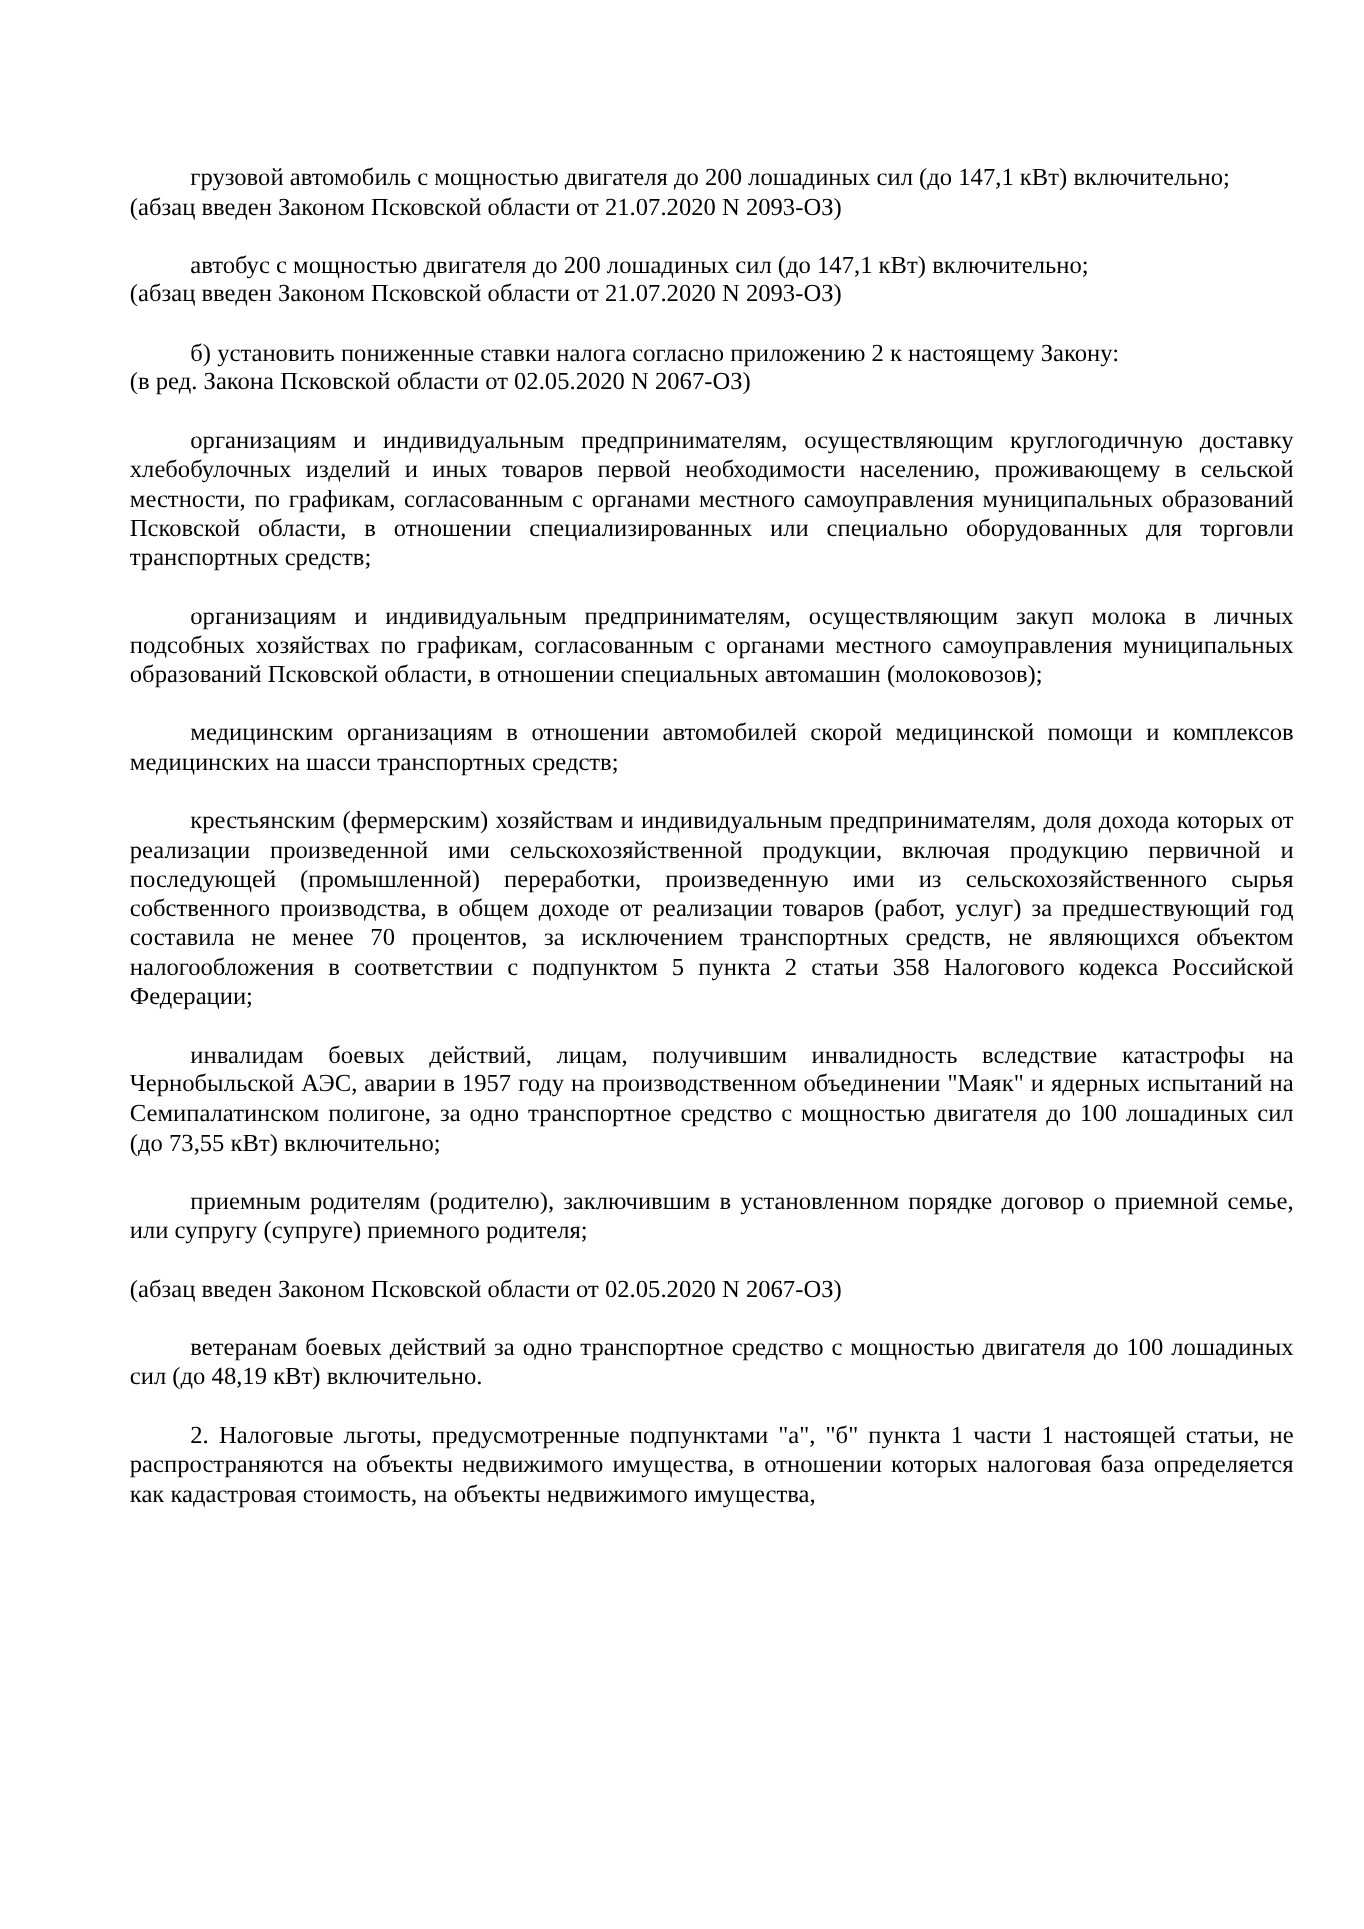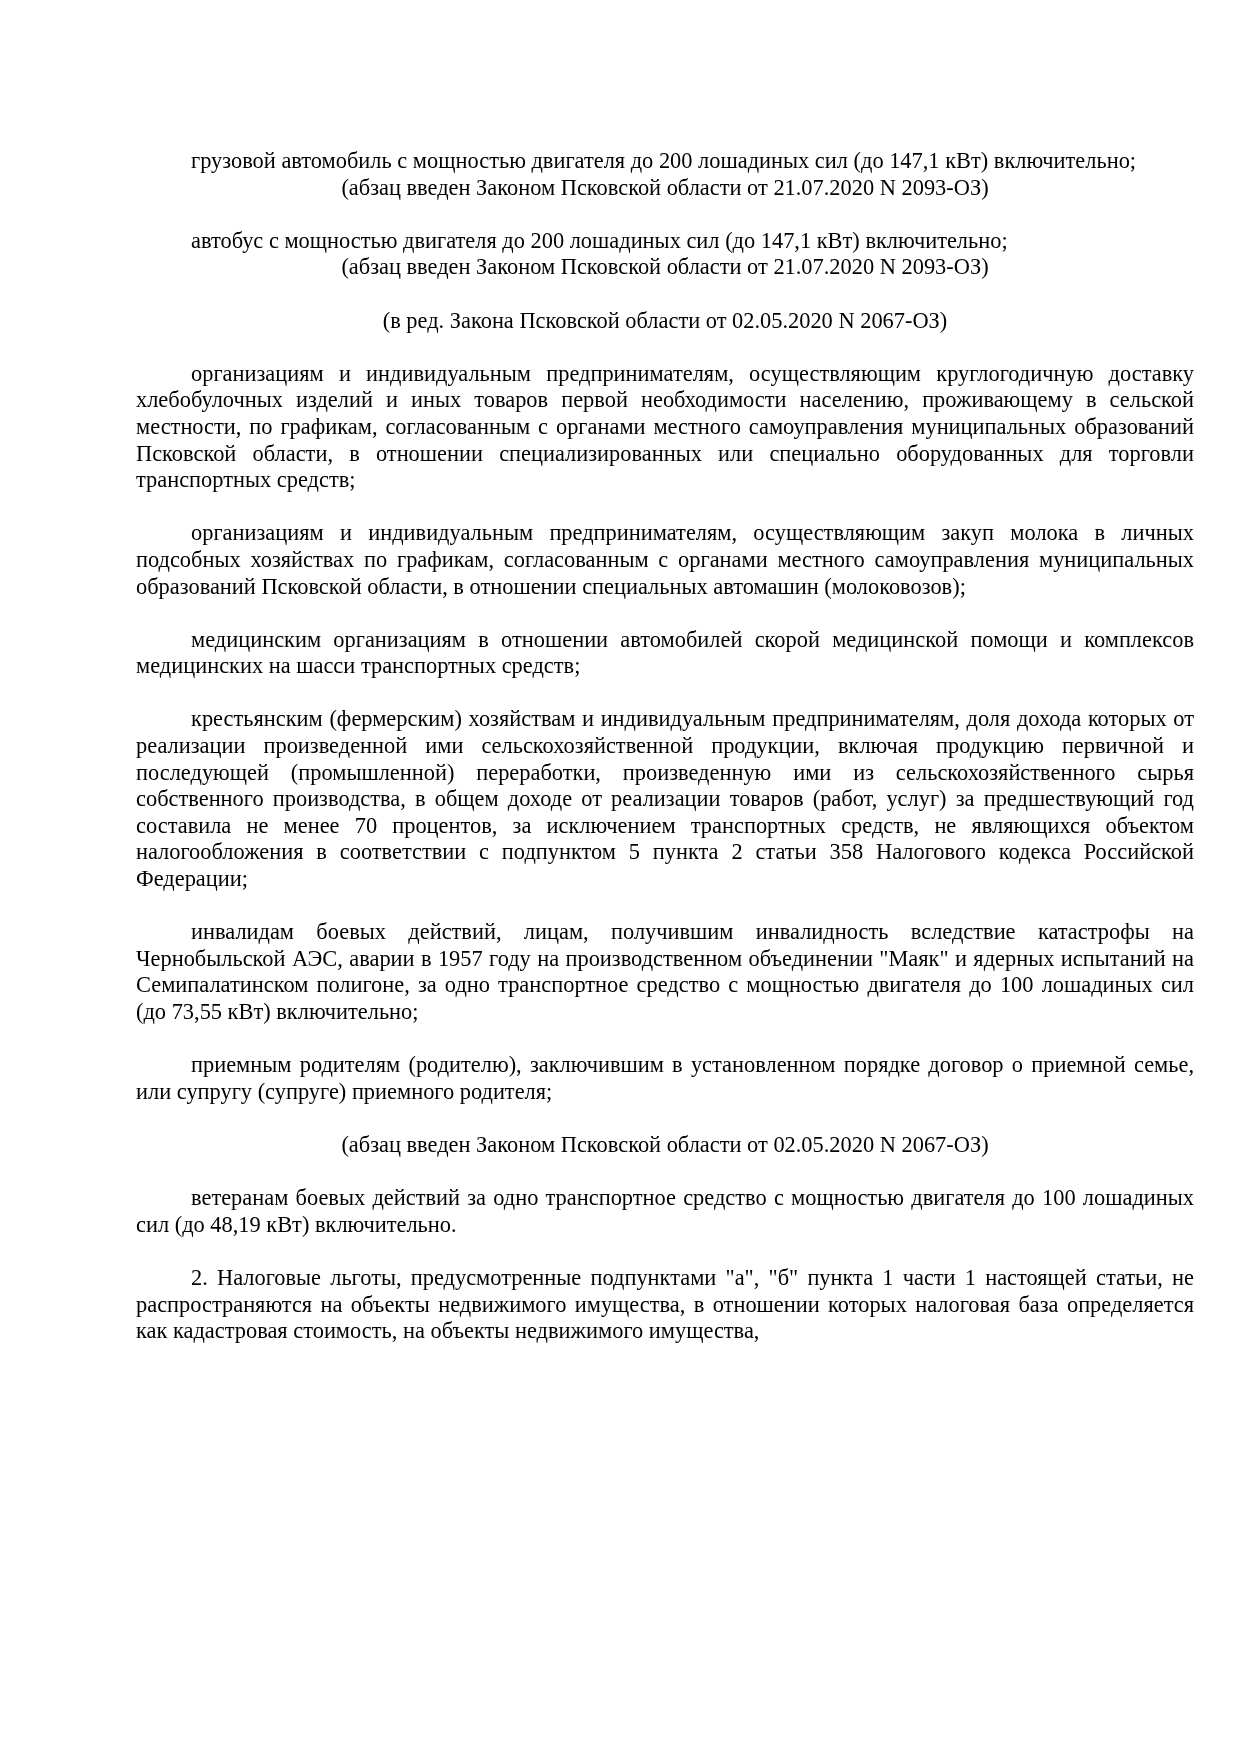--- a/index.html
+++ b/index.html
@@ -10,56 +10,57 @@
     body {
       width: 1240px;
       height: 1754px;
       position: relative;
       overflow: hidden;
       font-family: "Liberation Serif", "DejaVu Serif", serif;
       color: #000000;
     }
     .page {
       position: absolute;
-      left: 136px;
+      left: 118px;
       top: 148px;
       width: 1058px;
       font-size: 22.4px;
       line-height: 26.6px;
     }
     .block {
       margin: 0 0 26.6px 0;
     }
     .para {
       margin: 0;
       text-indent: 55px;
       text-align: justify;
     }
     .note {
       margin: 0;
       text-indent: 0;
-      text-align: center;
+      text-align: left;
     }
   </style>
 </head>
 <body>
 
 <div class="page">
 
   <div class="block">
     <p class="para">грузовой автомобиль с мощностью двигателя до 200 лошадиных сил (до 147,1 кВт) включительно;</p>
     <p class="note">(абзац введен Законом Псковской области от 21.07.2020 N 2093-ОЗ)</p>
   </div>
 
   <div class="block">
     <p class="para">автобус с мощностью двигателя до 200 лошадиных сил (до 147,1 кВт) включительно;</p>
     <p class="note">(абзац введен Законом Псковской области от 21.07.2020 N 2093-ОЗ)</p>
   </div>
 
   <div class="block">
+    <p class="para">б) установить пониженные ставки налога согласно приложению 2 к настоящему Закону:</p>
     <p class="note">(в ред. Закона Псковской области от 02.05.2020 N 2067-ОЗ)</p>
   </div>
 
   <div class="block">
     <p class="para">организациям и индивидуальным предпринимателям, осуществляющим круглогодичную доставку хлебобулочных изделий и иных товаров первой необходимости населению, проживающему в сельской местности, по графикам, согласованным с органами местного самоуправления муниципальных образований Псковской области, в отношении специализированных или специально оборудованных для торговли транспортных средств;</p>
   </div>
 
   <div class="block">
     <p class="para">организациям и индивидуальным предпринимателям, осуществляющим закуп молока в личных подсобных хозяйствах по графикам, согласованным с органами местного самоуправления муниципальных образований Псковской области, в отношении специальных автомашин (молоковозов);</p>
   </div>

